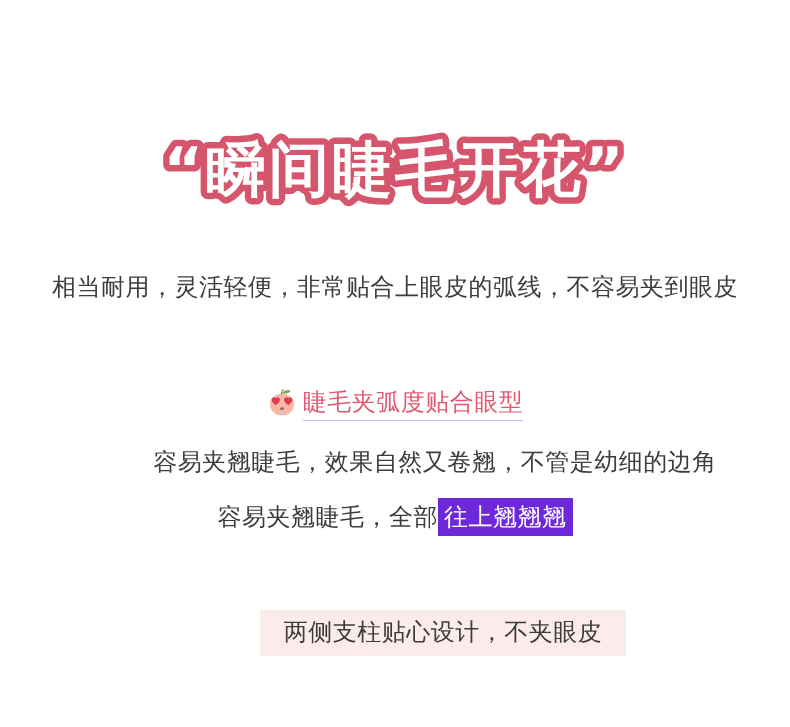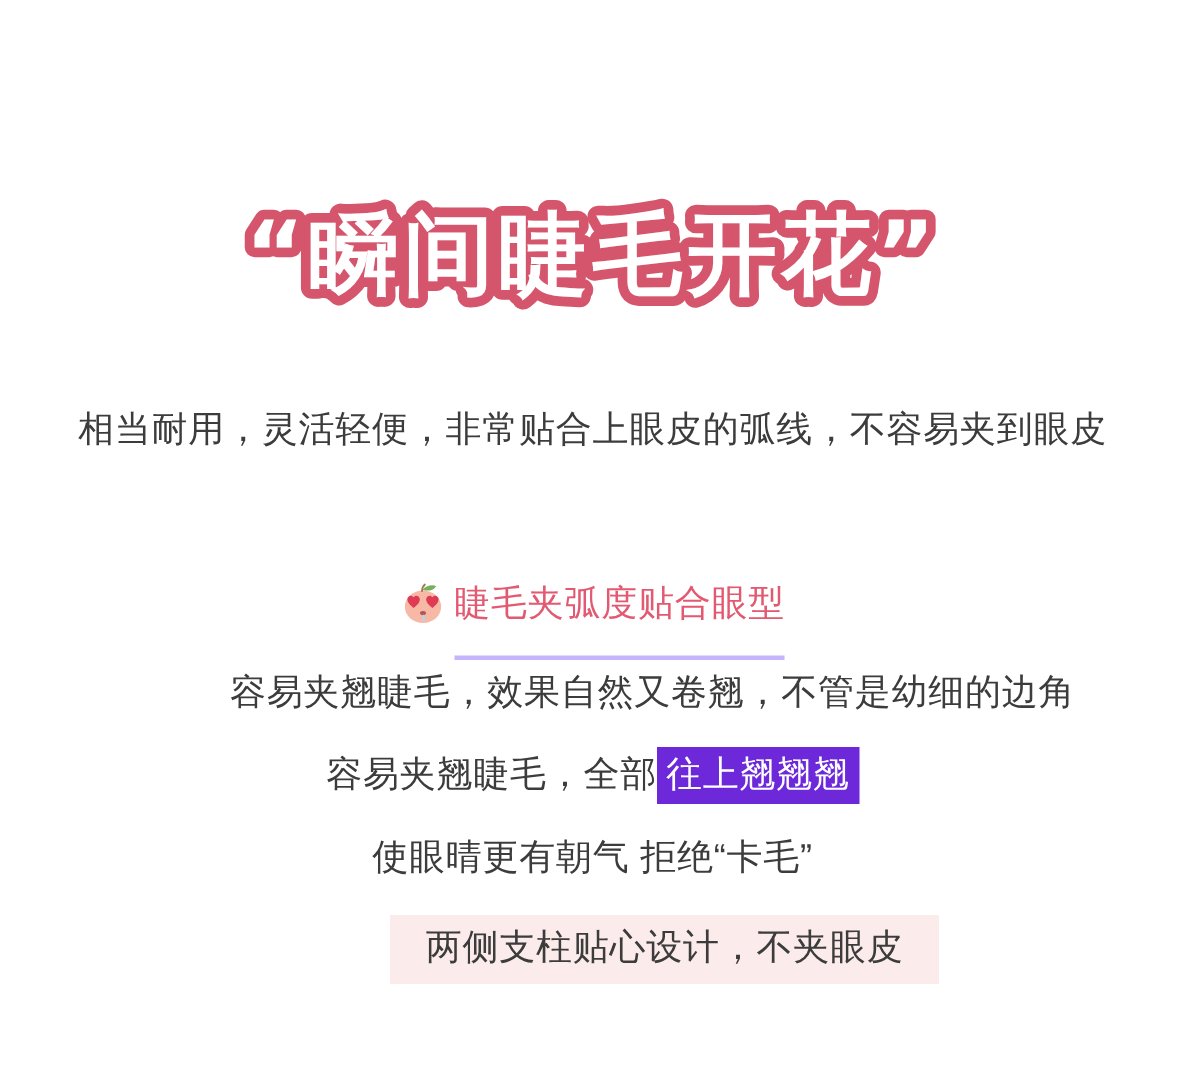--- a/index.html
+++ b/index.html
@@ -46,22 +46,22 @@
   .l1 { top: 272px; }
   .l2 { top: 328px; }
   .l3 { top: 387px; }
   .l4 { top: 447px; margin-left: 40px; }
   .l5 { top: 502px; }
   .l6 { top: 557px; }
   .l7 { top: 610px; padding-left: 48px; }
   .pink-line { color: #e25a72; font-weight: 400; }
   .pink-underline {
     display: inline-block;
-    border-bottom: 3px solid #c4b5fd;
-    padding-bottom: 19px;
+    border-bottom: 1px solid #c4b5fd;
+    padding-bottom: 3px;
   }
   .hl {
     background: #6d28d9;
     color: #ffffff;
     padding: 5px 6px 6px 6px;
   }
   .soft-band {
     display: inline-block;
     background: #fcebeb;
     padding: 7px 24px 9px 24px;
@@ -103,19 +103,18 @@
         <use href="#peach-emoji"></use>
       </svg><span class="gap"></span><span class="pink-underline">睫毛夹弧度贴合眼型</span>
   </p>
 
   <p class="line l4">容易夹翘睫毛，效果自然又卷翘，不管是幼细的边角</p>
 
   <p class="line l5">
     <span>容易夹翘睫毛，全部</span><span class="hl">往上翘翘翘</span>
   </p>
 
-  <p class="line l6">使眼晴更有朝气 拒绝“卡毛”</p>
 
   <p class="line l7">
     <span class="soft-band">两侧支柱贴心设计，不夹眼皮</span>
   </p>
 
 </div>
 
 </body></html>

